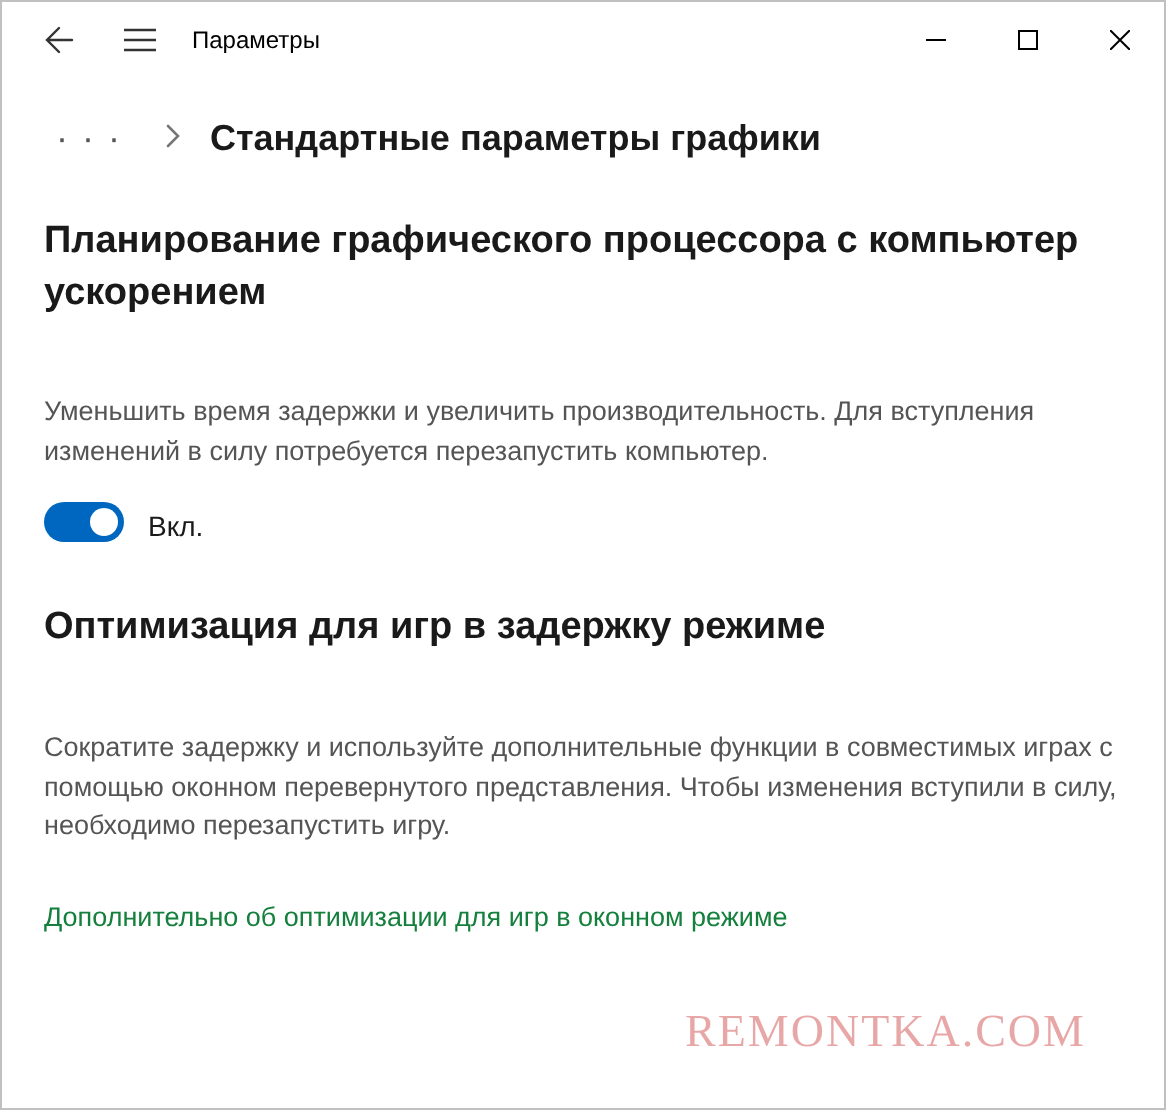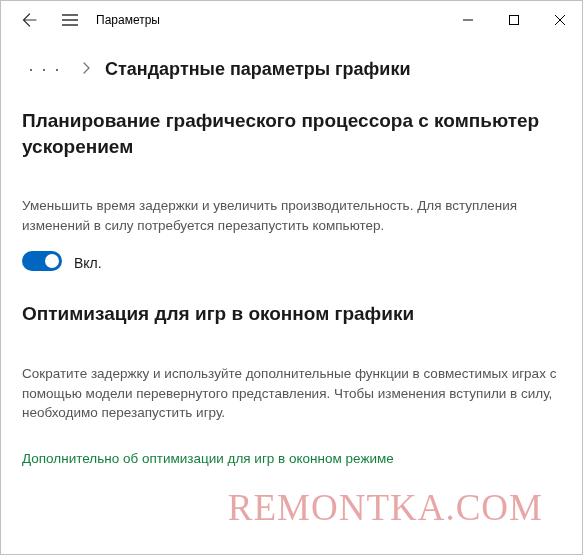--- a/index.html
+++ b/index.html
@@ -138,21 +138,21 @@
       color: #15803d;
       cursor: pointer;
       margin-top: 12px;
       display: inline-block;
     }
     .watermark {
       position: absolute;
       bottom: 26px;
       right: 40px;
       font-family: Georgia, 'Times New Roman', serif;
-      font-size: 37px;
+      font-size: 23px;
       color: rgba(200, 45, 45, 0.42);
       letter-spacing: 1px;
       pointer-events: none;
     }
     .border {
       position: absolute;
       inset: 0;
       border: 1px solid #c0c0c0;
       pointer-events: none;
     }
@@ -209,21 +209,21 @@
   <div class="section">
     <h2 class="section-heading">Планирование графического процессора с компьютер ускорением</h2>
     <p class="section-desc">Уменьшить время задержки и увеличить производительность. Для вступления изменений в силу потребуется перезапустить компьютер.</p>
     <div class="toggle-row">
       <span class="toggle toggle-on"></span>
       <span class="toggle-label">Вкл.</span>
     </div>
   </div>
 
   <div class="section">
-    <h2 class="section-heading">Оптимизация для игр в оконном графики</h2>
-    <p class="section-desc">Сократите задержку и используйте дополнительные функции в совместимых играх с помощью модели перевернутого представления. Чтобы изменения вступили в силу, необходимо перезапустить игру.</p>
+    <h2 class="section-heading">Оптимизация для игр в задержку режиме</h2>
+    <p class="section-desc">Сократите задержку и используйте дополнительные функции в совместимых играх с помощью оконном перевернутого представления. Чтобы изменения вступили в силу, необходимо перезапустить игру.</p>
     <a class="link">Дополнительно об оптимизации для игр в оконном режиме</a>
   </div>
 
 </div>
 
 <div class="watermark">REMONTKA.COM</div>
 <div class="border"></div>
 
 </body></html>

